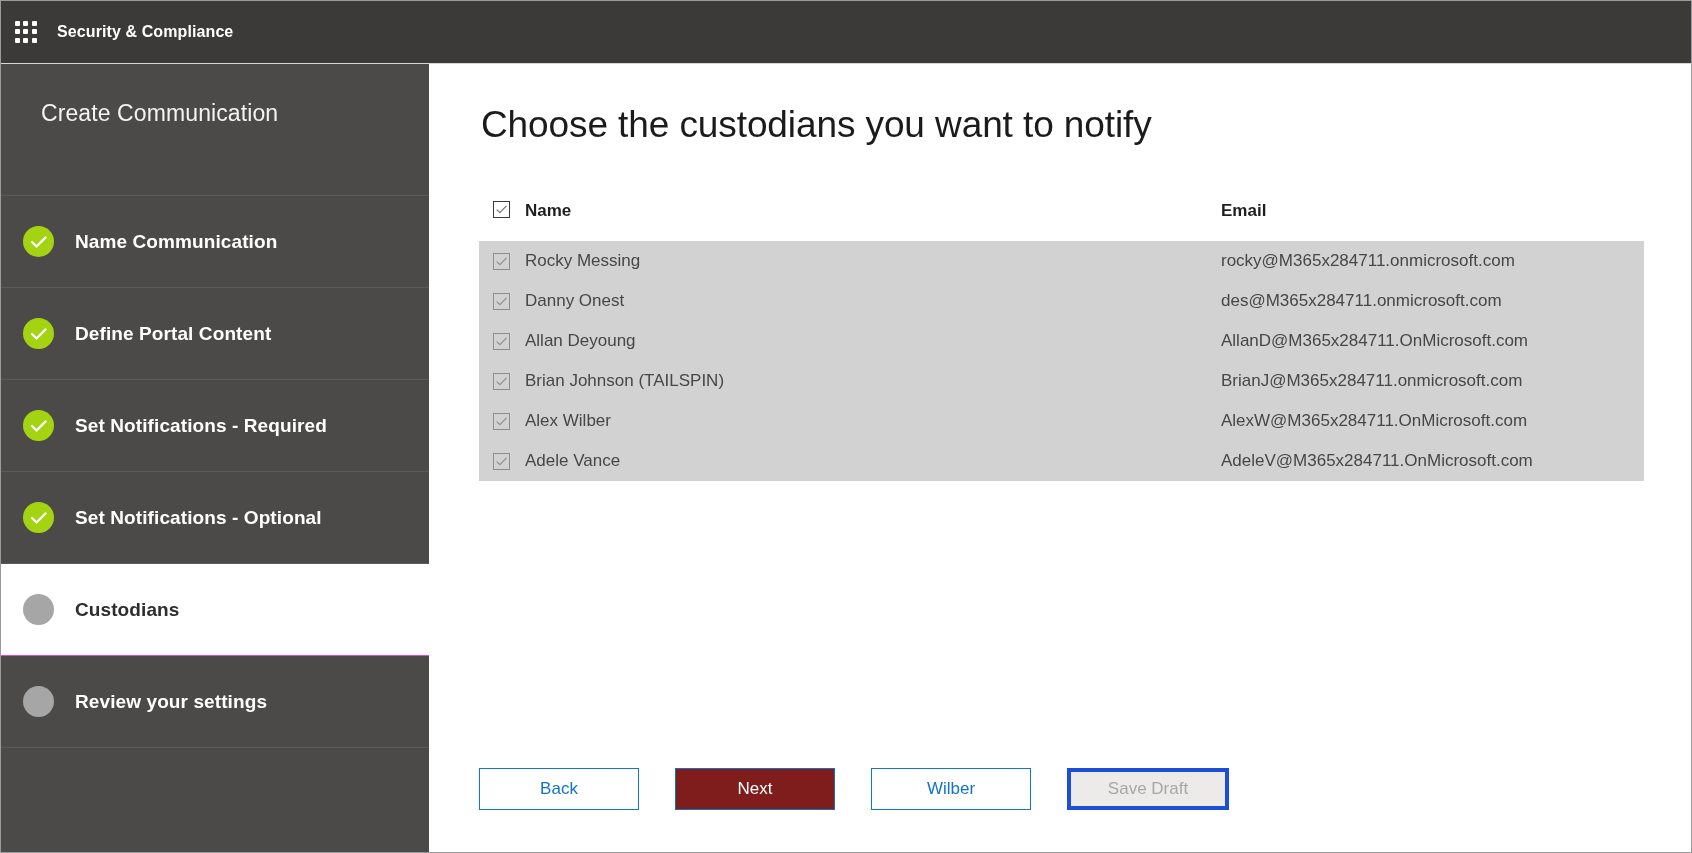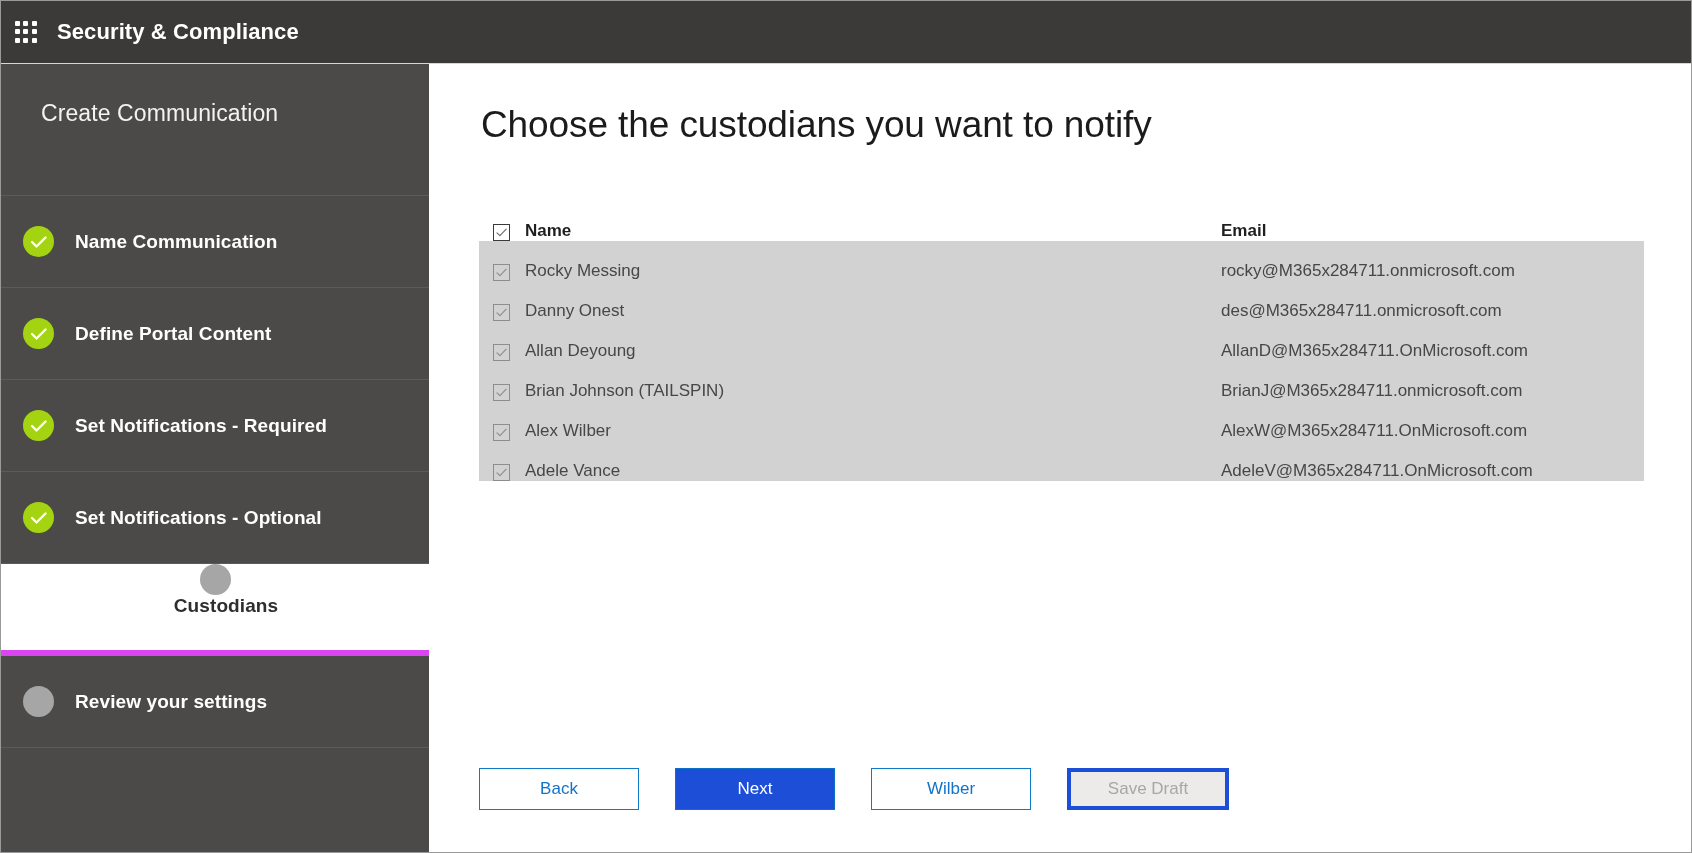--- a/index.html
+++ b/index.html
@@ -48,21 +48,21 @@
   }
   .waffle i {
     display: block;
     width: 5px;
     height: 5px;
     background: #ffffff;
     border-radius: 1px;
   }
   .app-title {
     color: #ffffff;
-    font-size: 22px;
+    font-size: 16px;
     font-weight: 600;
     letter-spacing: 0.1px;
     white-space: nowrap;
   }
 
   
   .rail {
     position: absolute;
     left: 0;
     top: 63px;
@@ -88,22 +88,21 @@
     box-sizing: border-box;
     display: flex;
     align-items: center;
     padding-left: 22px;
     border-bottom: 1px solid #5c5b5a;
     background: #4b4a49;
     cursor: pointer;
   }
   .step.active {
     background: #ffffff;
-    border-bottom: 6px solid #d946ef;
-    flex-direction: column;
+    border-bottom: 1px solid #d946ef;
   }
   .step-marker {
     width: 31px;
     height: 31px;
     border-radius: 50%;
     flex: 0 0 auto;
     margin-right: 21px;
     position: relative;
   }
   .step-marker.done {
@@ -154,27 +153,27 @@
 
   
   .tbl {
     position: absolute;
     left: 50px;
     top: 137px;
     width: 1165px;
   }
   .thead {
     display: flex;
-    align-items: flex-end;
+    align-items: flex-start;
     height: 40px;
     background: #ffffff;
   }
   .trow {
     display: flex;
-    align-items: flex-end;
+    align-items: center;
     height: 40px;
     background: #d2d2d2;
   }
   .c-check {
     flex: 0 0 44px;
     display: flex;
     align-items: center;
     padding-left: 14px;
     box-sizing: border-box;
   }
@@ -241,21 +240,21 @@
   }
   .btn-outline {
     width: 160px;
     border: 1px solid #0f7ac8;
     background: #ffffff;
     color: #1273c9;
   }
   .btn-primary {
     width: 160px;
     border: 1px solid #0d72c4;
-    background: #1d4ed8;
+    background: #7f1d1d;
     color: #ffffff;
   }
   .btn-disabled {
     width: 162px;
     border: 4px solid #1d4ed8;
     background: #edebe9;
     color: #a7a7a7;
     cursor: default;
   }
 </style>

